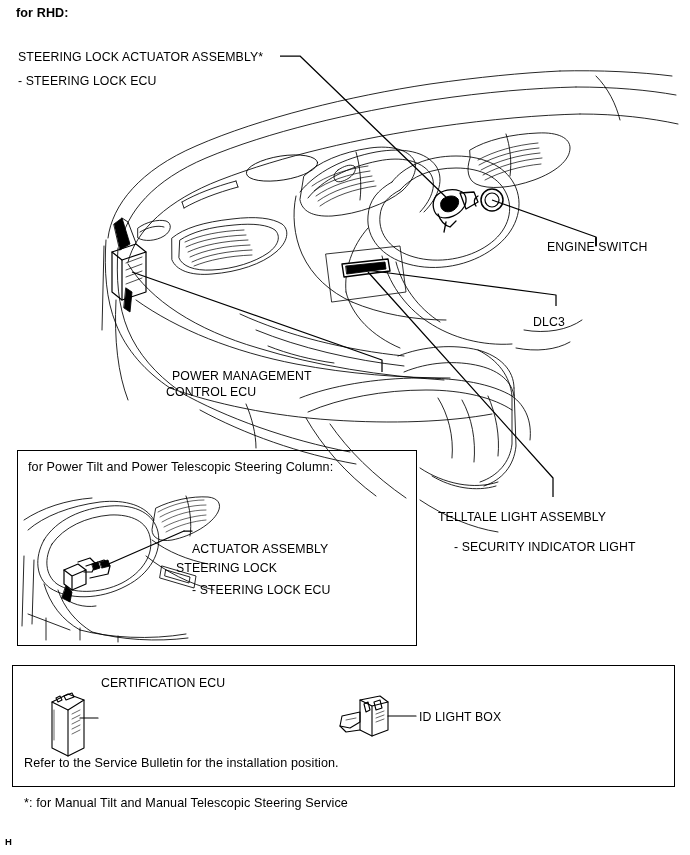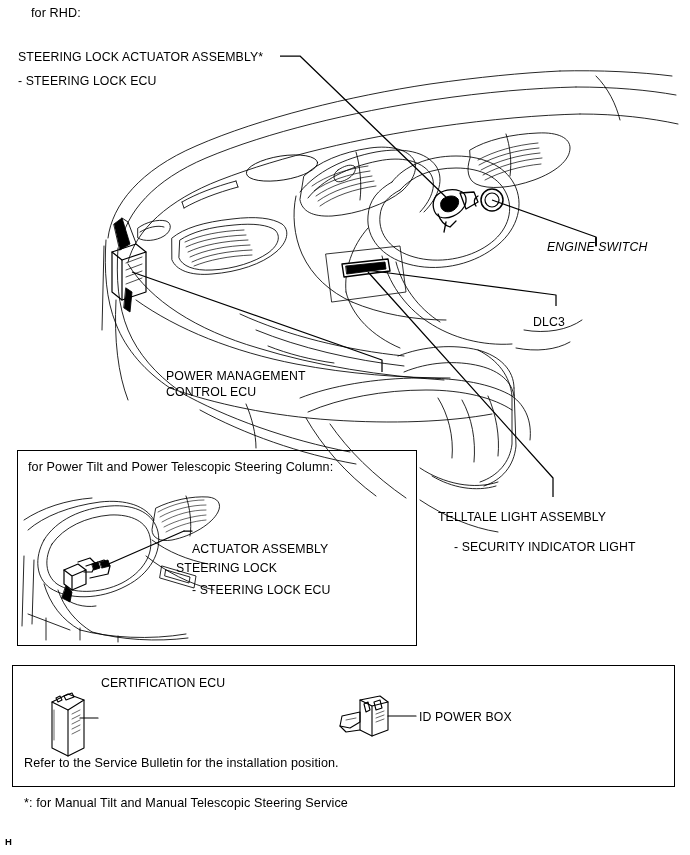--- a/index.html
+++ b/index.html
@@ -244,41 +244,41 @@
 
       <path d="M342,716 L360,712 L360,722 L350,728 L340,726 Z"></path>
       <path d="M340,726 L346,732 L360,730"></path>
       <path d="M346,720 L356,718" stroke-width="0.6"></path>
 
       <path d="M388,716 L416,716" stroke-width="1.2"></path>
     </g>
   </g>
 </svg>
 
-<div class="lbl lbl-mixed" style="left:31px;top:6px;">for RHD:</div>
+<div class="lbl lbl-mixed" style="left:16px;top:6px;font-weight:bold;">for RHD:</div>
 
 <div class="lbl lbl-cap" style="left:18px;top:51px;">STEERING LOCK ACTUATOR ASSEMBLY*</div>
 <div class="lbl lbl-cap" style="left:18px;top:75px;">- STEERING LOCK ECU</div>
 
-<div class="lbl lbl-cap" style="left:547px;top:241px;font-style:italic;">ENGINE SWITCH</div>
+<div class="lbl lbl-cap" style="left:547px;top:241px;">ENGINE SWITCH</div>
 
 <div class="lbl lbl-cap" style="left:533px;top:316px;">DLC3</div>
 
-<div class="lbl lbl-cap" style="left:166px;top:370px;">POWER MANAGEMENT</div>
+<div class="lbl lbl-cap" style="left:172px;top:370px;">POWER MANAGEMENT</div>
 <div class="lbl lbl-cap" style="left:166px;top:386px;">CONTROL ECU</div>
 
 <div class="lbl lbl-cap" style="left:438px;top:511px;">TELLTALE LIGHT ASSEMBLY</div>
 <div class="lbl lbl-cap" style="left:454px;top:541px;">- SECURITY INDICATOR LIGHT</div>
 
 <div class="box" style="left:17px;top:450px;width:400px;height:196px;"></div>
 <div class="lbl lbl-mixed" style="left:28px;top:460px;">for Power Tilt and Power Telescopic Steering Column:</div>
 <div class="lbl lbl-cap" style="left:176px;top:527px;margin-top:35px;">STEERING LOCK</div>
 <div class="lbl lbl-cap" style="left:192px;top:543px;text-align:center;">ACTUATOR ASSEMBLY</div>
 <div class="lbl lbl-cap" style="left:192px;top:584px;">- STEERING LOCK ECU</div>
 
 <div class="box" style="left:12px;top:665px;width:663px;height:122px;"></div>
 <div class="lbl lbl-cap" style="left:101px;top:677px;text-align:right;">CERTIFICATION ECU</div>
-<div class="lbl lbl-cap" style="left:419px;top:711px;">ID POWER BOX</div>
+<div class="lbl lbl-cap" style="left:419px;top:711px;">ID LIGHT BOX</div>
 <div class="lbl lbl-mixed" style="left:24px;top:756px;">Refer to the Service Bulletin for the installation position.</div>
 
 <div class="lbl lbl-mixed" style="left:24px;top:796px;">*: for Manual Tilt and Manual Telescopic Steering Service</div>
 
 <div class="hmark" style="left:5px;top:836px;">H</div>
 
 </body></html>

